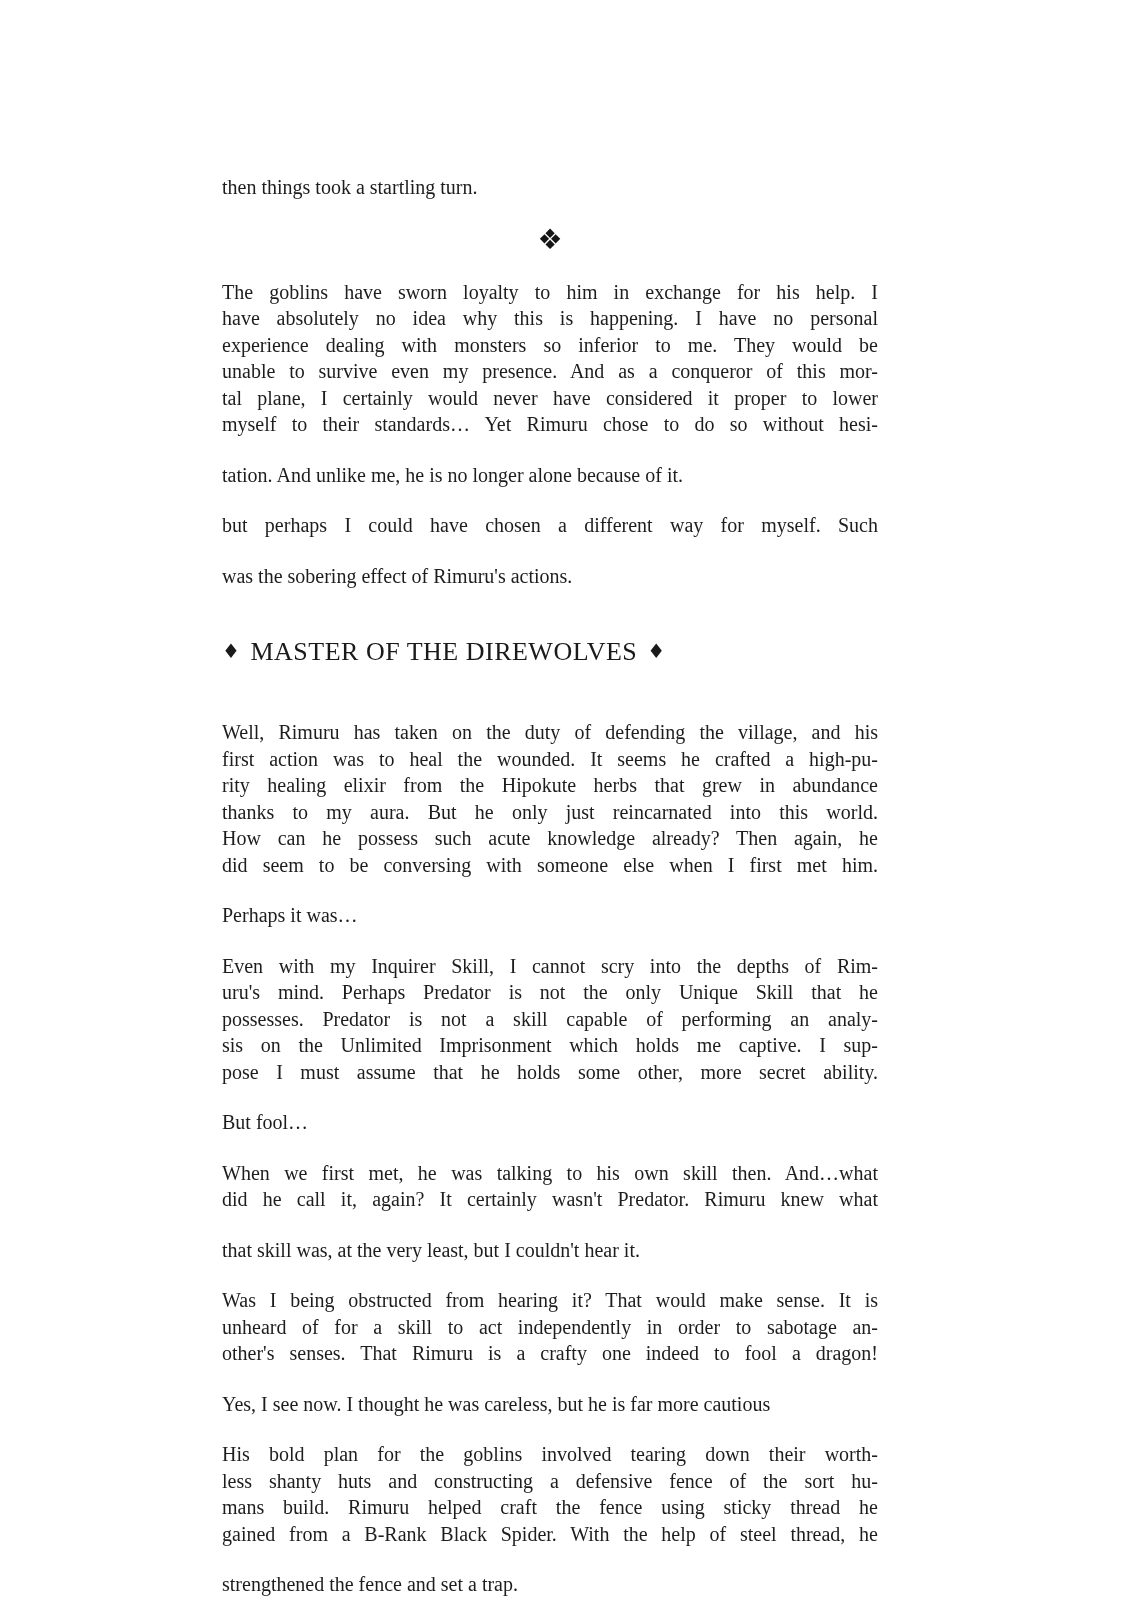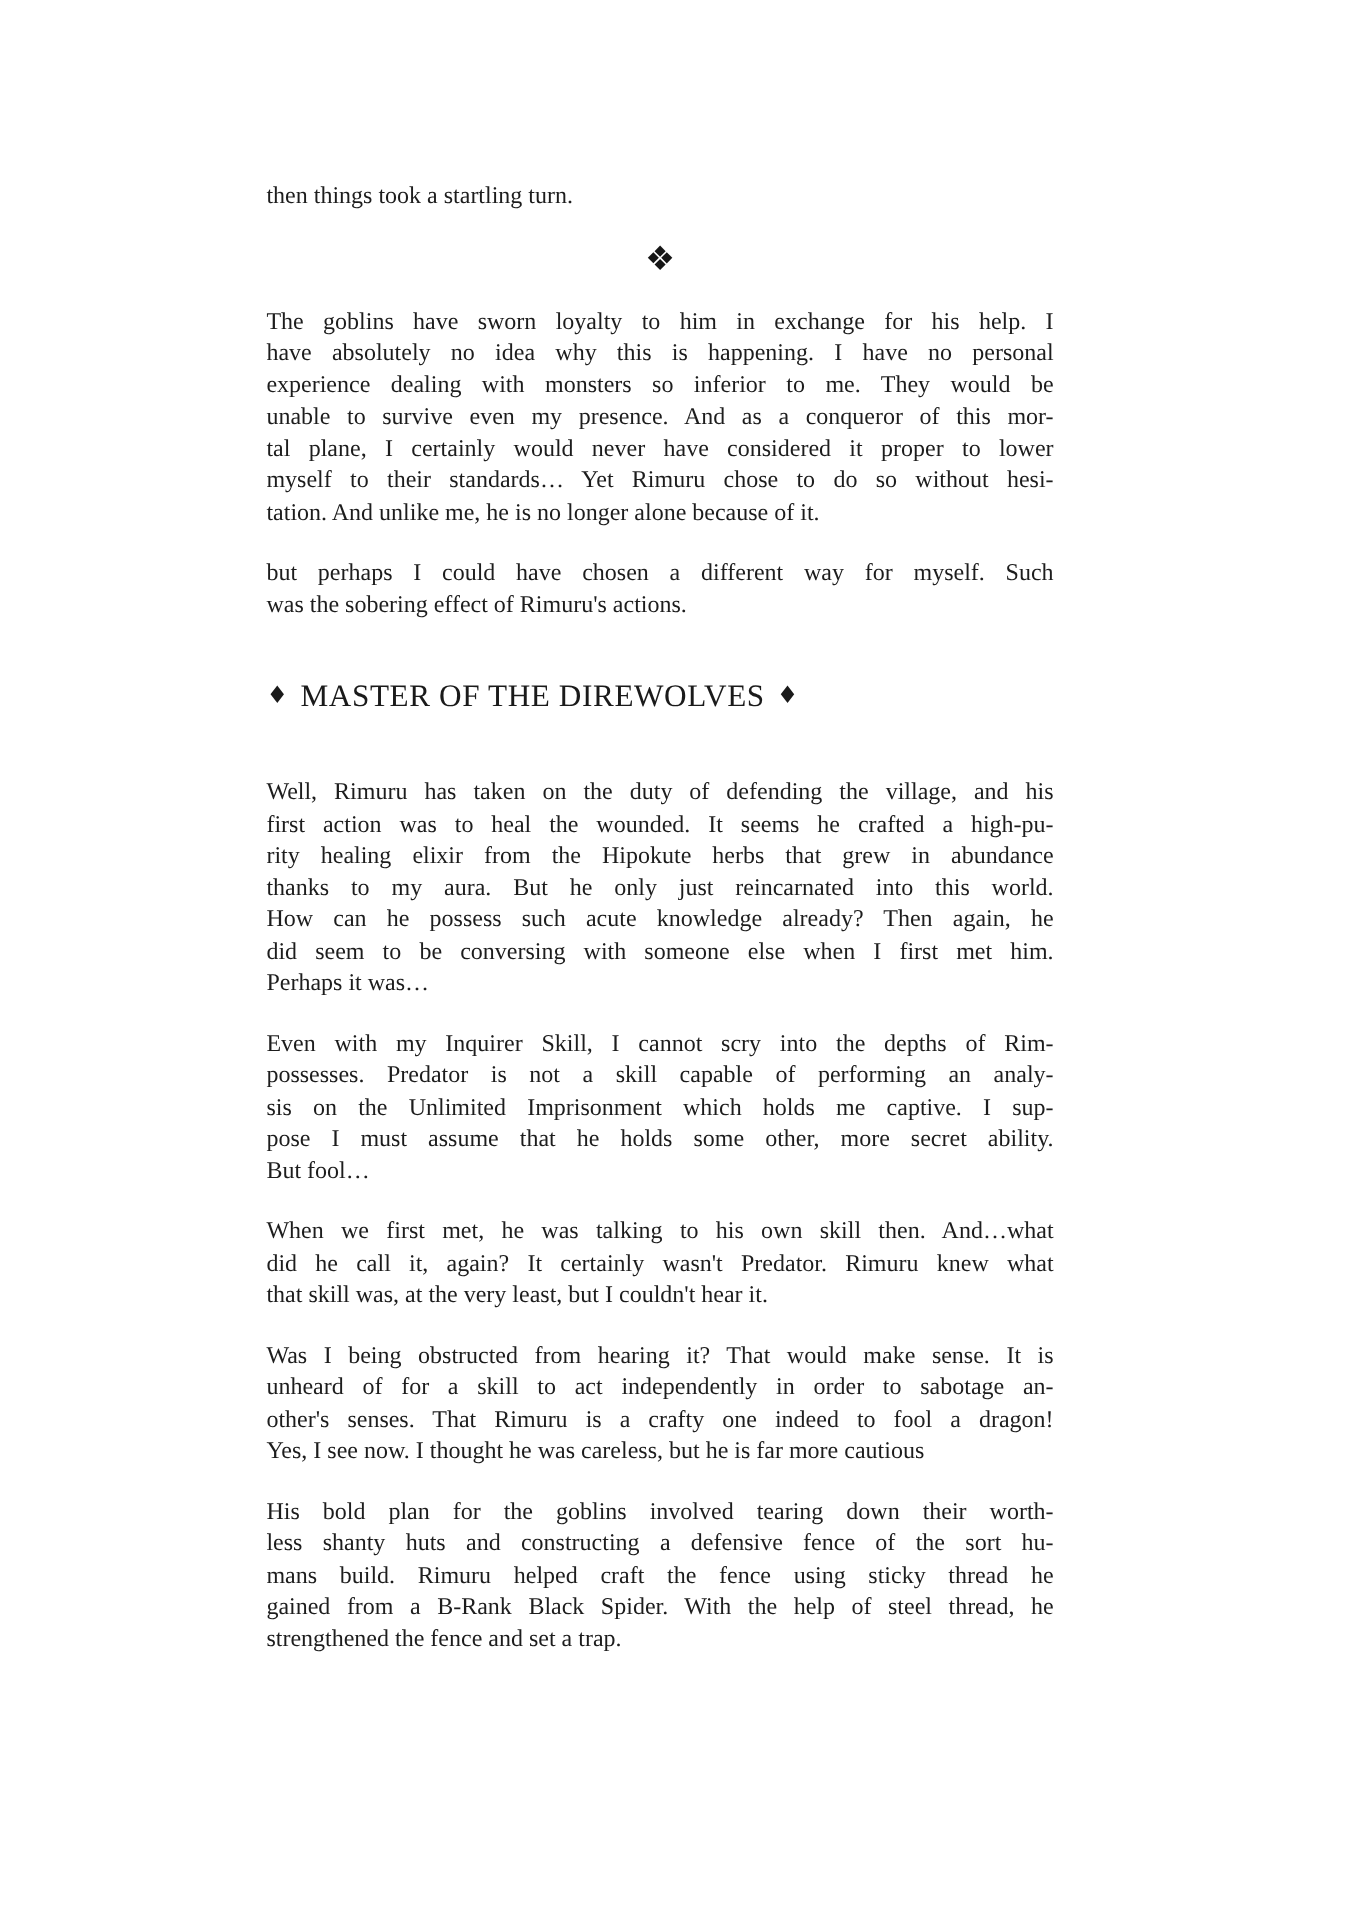--- a/index.html
+++ b/index.html
@@ -20,21 +20,21 @@
     font-family: "Liberation Serif", "DejaVu Serif", serif;
     font-size: 20px;
     line-height: 26.5px;
     color: #1d1d1d;
   }
 
   .para { margin: 0 0 24px 0; }
 
   
   .para .line { text-align: justify; text-align-last: justify; }
-  .para .line:last-child { text-align-last: left; }
+  .para .line:last-child { text-align-last: left; margin-top: 24px; }
 
   .ornament {
     text-align: center;
     font-size: 28px;
     line-height: 30px;
     margin: 8px 0 24px 0;
     color: #161616;
     font-family: "DejaVu Sans", "DejaVu Serif", sans-serif;
   }
 
@@ -93,20 +93,21 @@
         <div class="line">first action was to heal the wounded. It seems he crafted a high-pu-</div>
         <div class="line">rity healing elixir from the Hipokute herbs that grew in abundance</div>
         <div class="line">thanks to my aura. But he only just reincarnated into this world.</div>
         <div class="line">How can he possess such acute knowledge already? Then again, he</div>
         <div class="line">did seem to be conversing with someone else when I first met him.</div>
         <div class="line">Perhaps it was…</div>
       </div>
 
     <div class="para">
         <div class="line">Even with my Inquirer Skill, I cannot scry into the depths of Rim-</div>
+        <div class="line">uru's mind. Perhaps Predator is not the only Unique Skill that he</div>
         <div class="line">possesses. Predator is not a skill capable of performing an analy-</div>
         <div class="line">sis on the Unlimited Imprisonment which holds me captive. I sup-</div>
         <div class="line">pose I must assume that he holds some other, more secret ability.</div>
         <div class="line">But fool…</div>
       </div>
 
     <div class="para">
         <div class="line">When we first met, he was talking to his own skill then. And…what</div>
         <div class="line">did he call it, again? It certainly wasn't Predator. Rimuru knew what</div>
         <div class="line">that skill was, at the very least, but I couldn't hear it.</div>

